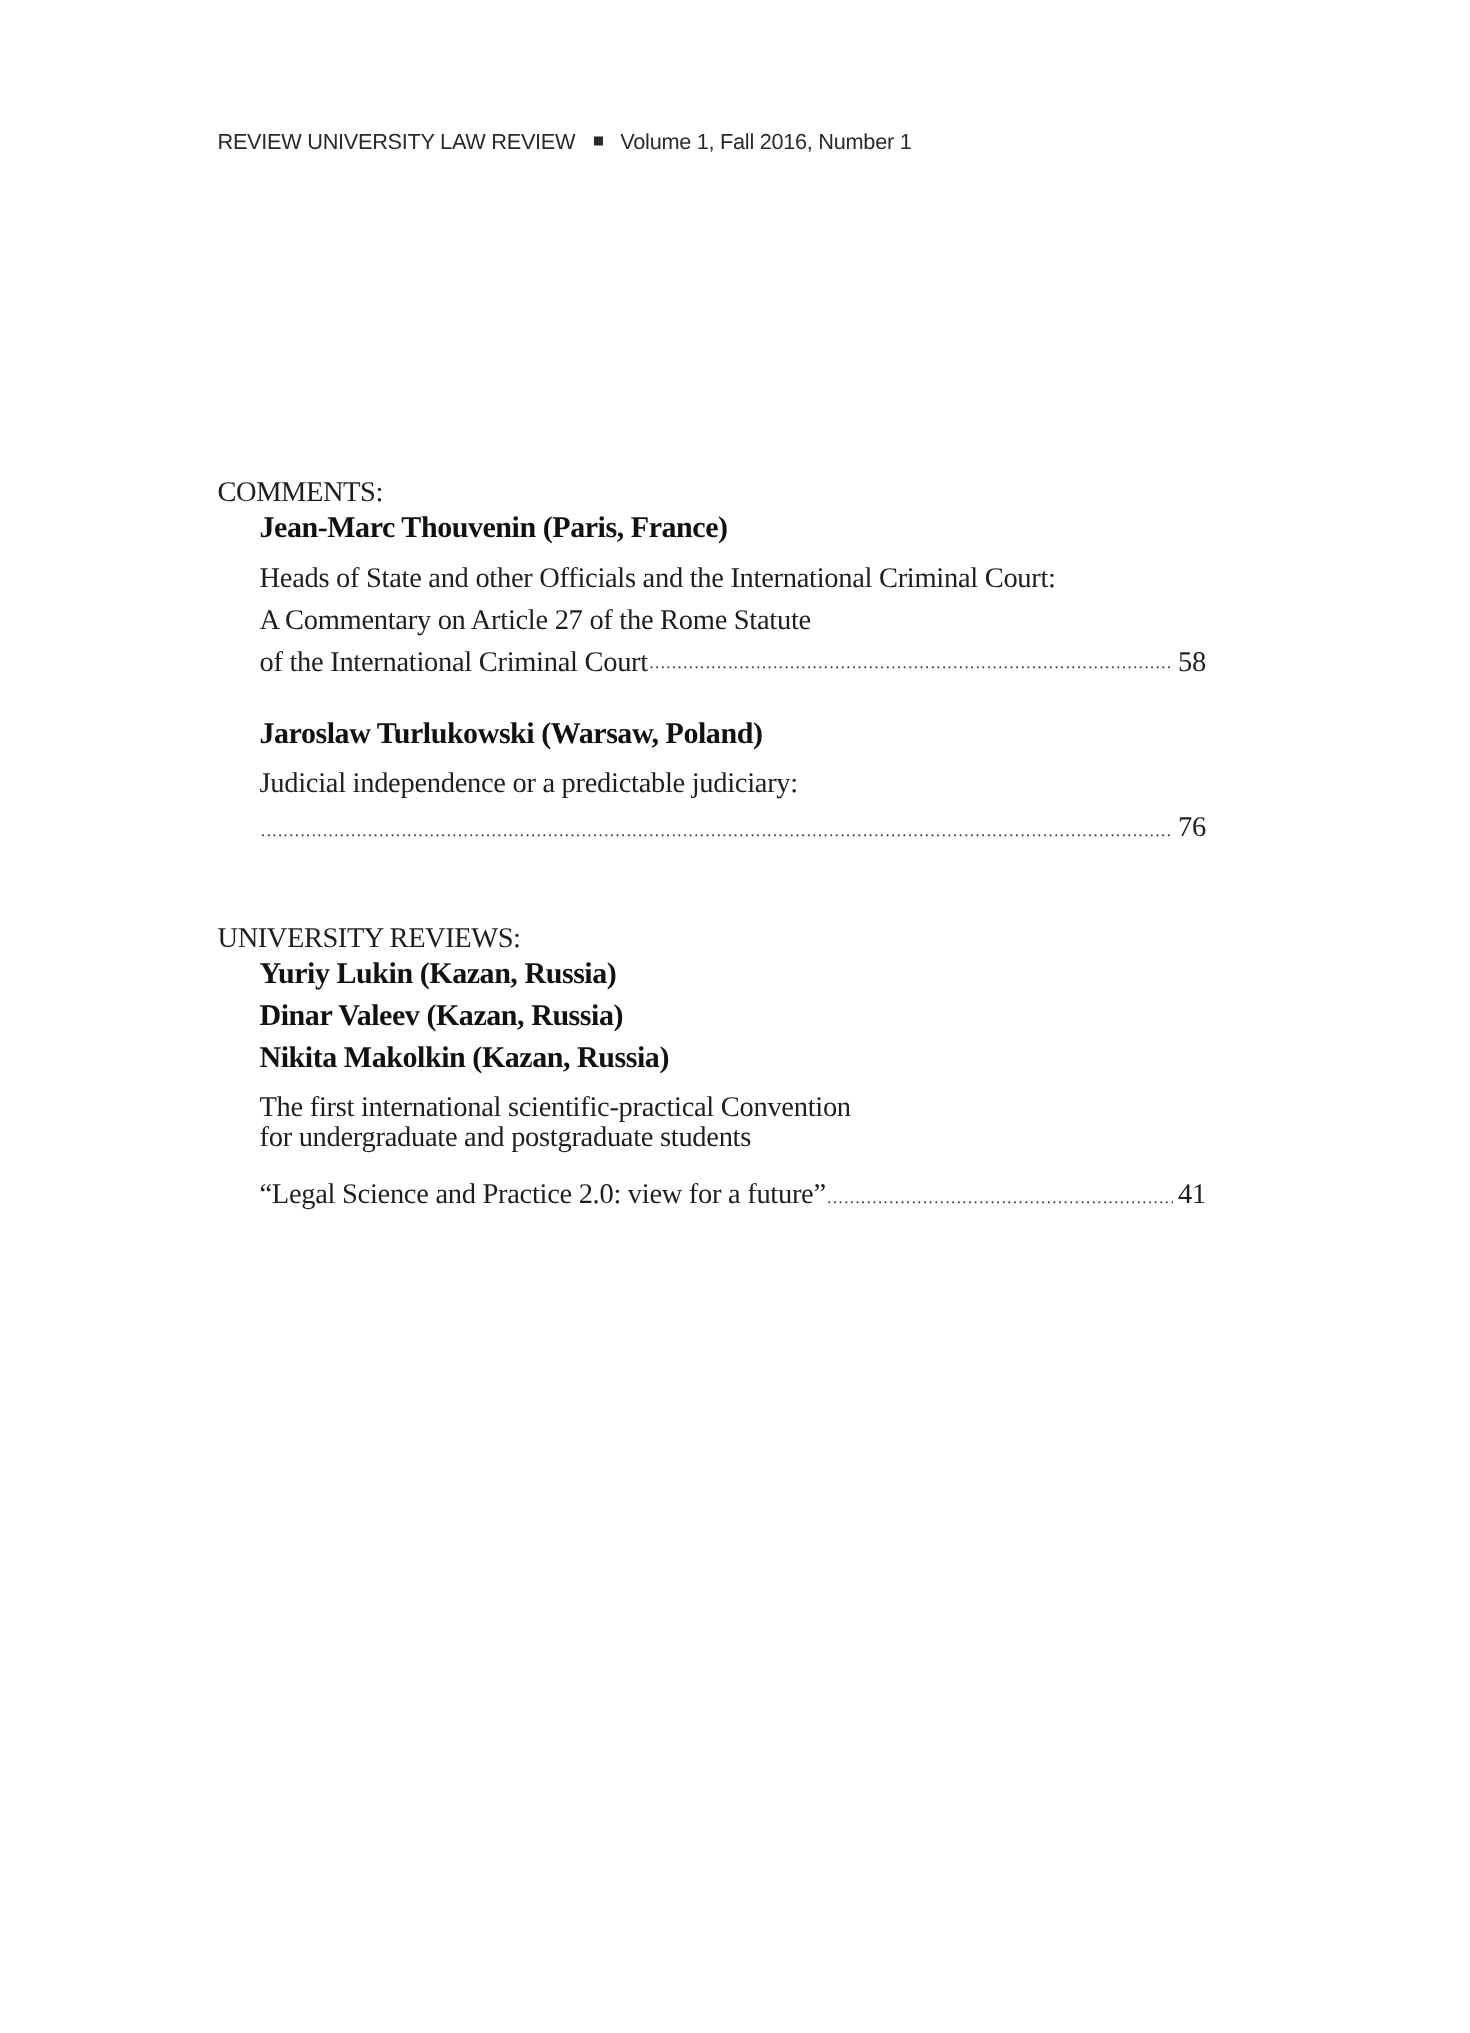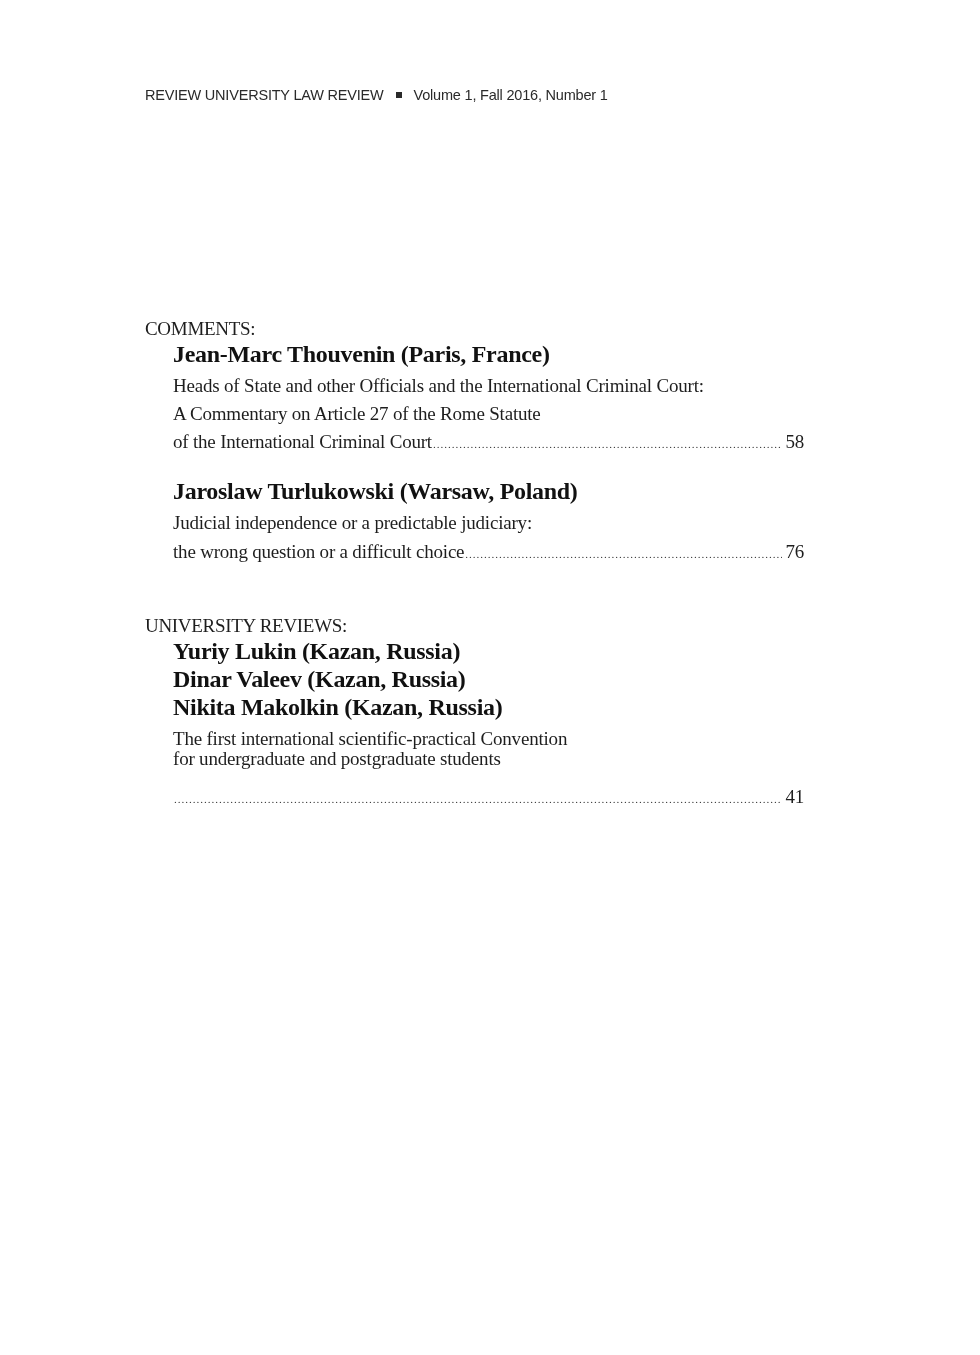--- a/index.html
+++ b/index.html
@@ -40,21 +40,21 @@
       left: 145px;
       font-size: 19px;
       color: #1e1e1e;
       letter-spacing: -0.3px;
       white-space: nowrap;
       margin-top: 18px;
     }
     .author {
       position: absolute;
       left: 173px;
-      font-size: 24px;
+      font-size: 20px;
       font-weight: bold;
       color: #111;
       letter-spacing: -0.3px;
       white-space: nowrap;
     }
     .title-line {
       position: absolute;
       left: 173px;
       font-size: 19px;
       color: #1e1e1e;
@@ -93,37 +93,37 @@
 
 <div class="running-header">
   <span>REVIEW UNIVERSITY LAW REVIEW</span><span class="sep"></span><span>Volume 1, Fall 2016, Number 1</span>
 </div>
 
 <div class="section-label serif" style="top:300px;">COMMENTS:</div>
 
 <div class="author serif" style="top:341px;">Jean-Marc Thouvenin (Paris, France)</div>
 <div class="title-line serif" style="top:375px;">Heads of State and other Officials and the International Criminal Court:</div>
 <div class="title-line serif" style="top:403px;">A Commentary on Article 27 of the Rome Statute</div>
-<div class="toc-line serif" style="top:431px;">
+<div class="toc-line serif" style="top:431px;align-items:center;">
   <span>of the International Criminal Court</span>
   <span class="leader"></span>
   <span class="page">58</span>
 </div>
 
 <div class="author serif" style="top:478px;">Jaroslaw Turlukowski (Warsaw, Poland)</div>
 <div class="title-line serif" style="top:512px;">Judicial independence or a predictable judiciary:</div>
 <div class="toc-line serif" style="top:541px;">
-  <span>the wrong question or a difficult choice</span>
   <span class="leader"></span>
   <span class="page">76</span>
 </div>
 
 <div class="section-label serif" style="top:597px;">UNIVERSITY REVIEWS:</div>
 
 <div class="author serif" style="top:638px;">Yuriy Lukin (Kazan, Russia)</div>
 <div class="author serif" style="top:666px;">Dinar Valeev (Kazan, Russia)</div>
 <div class="author serif" style="top:694px;text-align:center;">Nikita Makolkin (Kazan, Russia)</div>
 <div class="title-line serif" style="top:728px;">The first international scientific-practical Convention</div>
 <div class="title-line serif" style="top:748px;">for undergraduate and postgraduate students</div>
 <div class="toc-line serif" style="top:786px;">
+  <span>“Legal Science and Practice 2.0: view for a future”</span>
   <span class="leader"></span>
   <span class="page">41</span>
 </div>
 
 </body></html>

